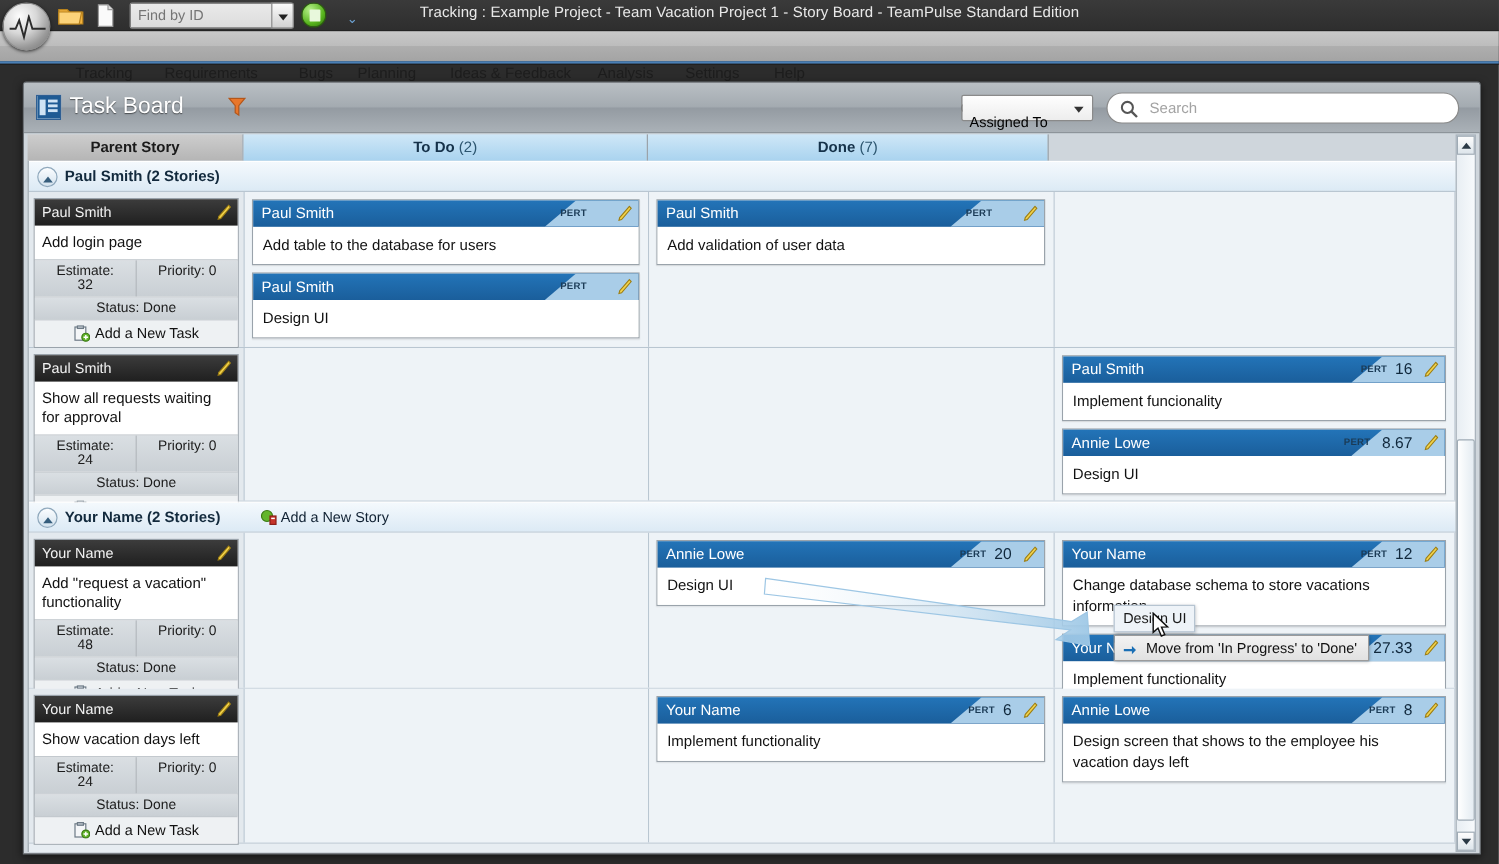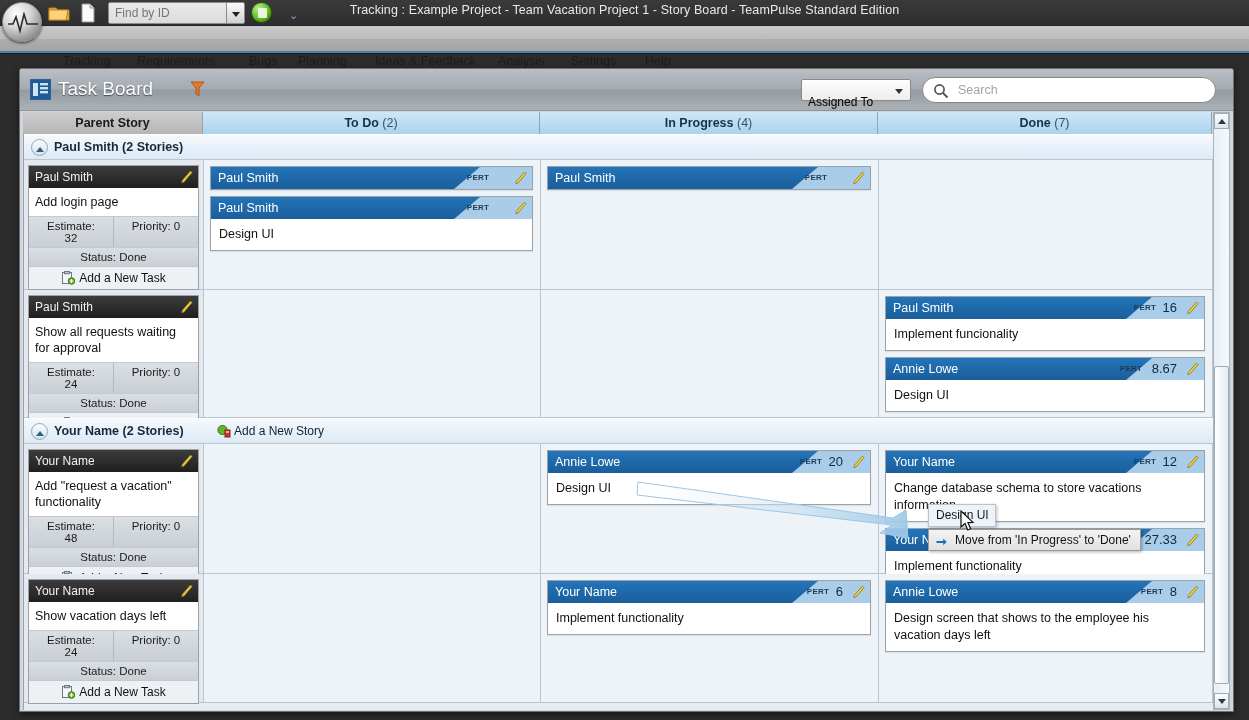--- a/index.html
+++ b/index.html
@@ -244,21 +244,20 @@
           </svg>
       </div>
       <input id="search-input" value="" placeholder="Search" style="">
     </div>
   </div>
 
   <div id="board">
     <div id="colheads">
         <div class="colhead parent" style="width: 180px;"><span>Parent Story</span></div>
         <div class="colhead state" style="width: 337px;"><span>To Do</span> <span class="cnt">(2)</span></div>
-        <div class="colhead state" style="width: 338px;"><span>In Progress</span> <span class="cnt">(4)</span></div>
         <div class="colhead state" style="width: 334px;"><span>Done</span> <span class="cnt">(7)</span></div>
       </div>
     <div id="rows">
         <div class="grouphead">
           <div class="gh-toggle"></div>
           <div class="gh-label">Paul Smith (2 Stories)</div>
         </div>
         <div class="swimlane" style="height: 130px;">
           <div class="lane-cell parent">
             <div class="story">
@@ -285,20 +284,21 @@
           <div class="lane-cell state" style="width: 337px;">
             <div class="task" style="width: 323px;">
               <div class="task-head">
                 <div class="wedge"></div>
                 <div class="nm">Paul Smith</div>
                 <div class="pert" style="right: 43px;">PERT</div>
                 <svg class="pencil" viewBox="0 0 13 14">
                   <path d="M10.5 1 L12 2.6 L4 12 L1.8 12.6 L2.4 10.3 Z" fill="#f2d24a" stroke="#9c7d13" stroke-width=".9"></path>
                 </svg>
               </div>
+              <div class="task-body">Add table to the database for users</div>
             </div>
             <div class="task" style="width: 323px;">
               <div class="task-head">
                 <div class="wedge"></div>
                 <div class="nm">Paul Smith</div>
                 <div class="pert" style="right: 43px;">PERT</div>
                 <svg class="pencil" viewBox="0 0 13 14">
                   <path d="M10.5 1 L12 2.6 L4 12 L1.8 12.6 L2.4 10.3 Z" fill="#f2d24a" stroke="#9c7d13" stroke-width=".9"></path>
                 </svg>
               </div>
@@ -308,20 +308,21 @@
           <div class="lane-cell state" style="width: 338px;">
             <div class="task" style="width: 324px;">
               <div class="task-head">
                 <div class="wedge"></div>
                 <div class="nm">Paul Smith</div>
                 <div class="pert" style="right: 43px;">PERT</div>
                 <svg class="pencil" viewBox="0 0 13 14">
                   <path d="M10.5 1 L12 2.6 L4 12 L1.8 12.6 L2.4 10.3 Z" fill="#f2d24a" stroke="#9c7d13" stroke-width=".9"></path>
                 </svg>
               </div>
+              <div class="task-body">Add validation of user data</div>
             </div>
           </div>
           <div class="lane-cell state" style="width: 334px;"></div>
         </div>
         <div class="swimlane" style="height: 128px;">
           <div class="lane-cell parent">
             <div class="story">
               <div class="story-head">
                 <div class="nm">Paul Smith</div>
                 <svg class="pencil" viewBox="0 0 13 14">

